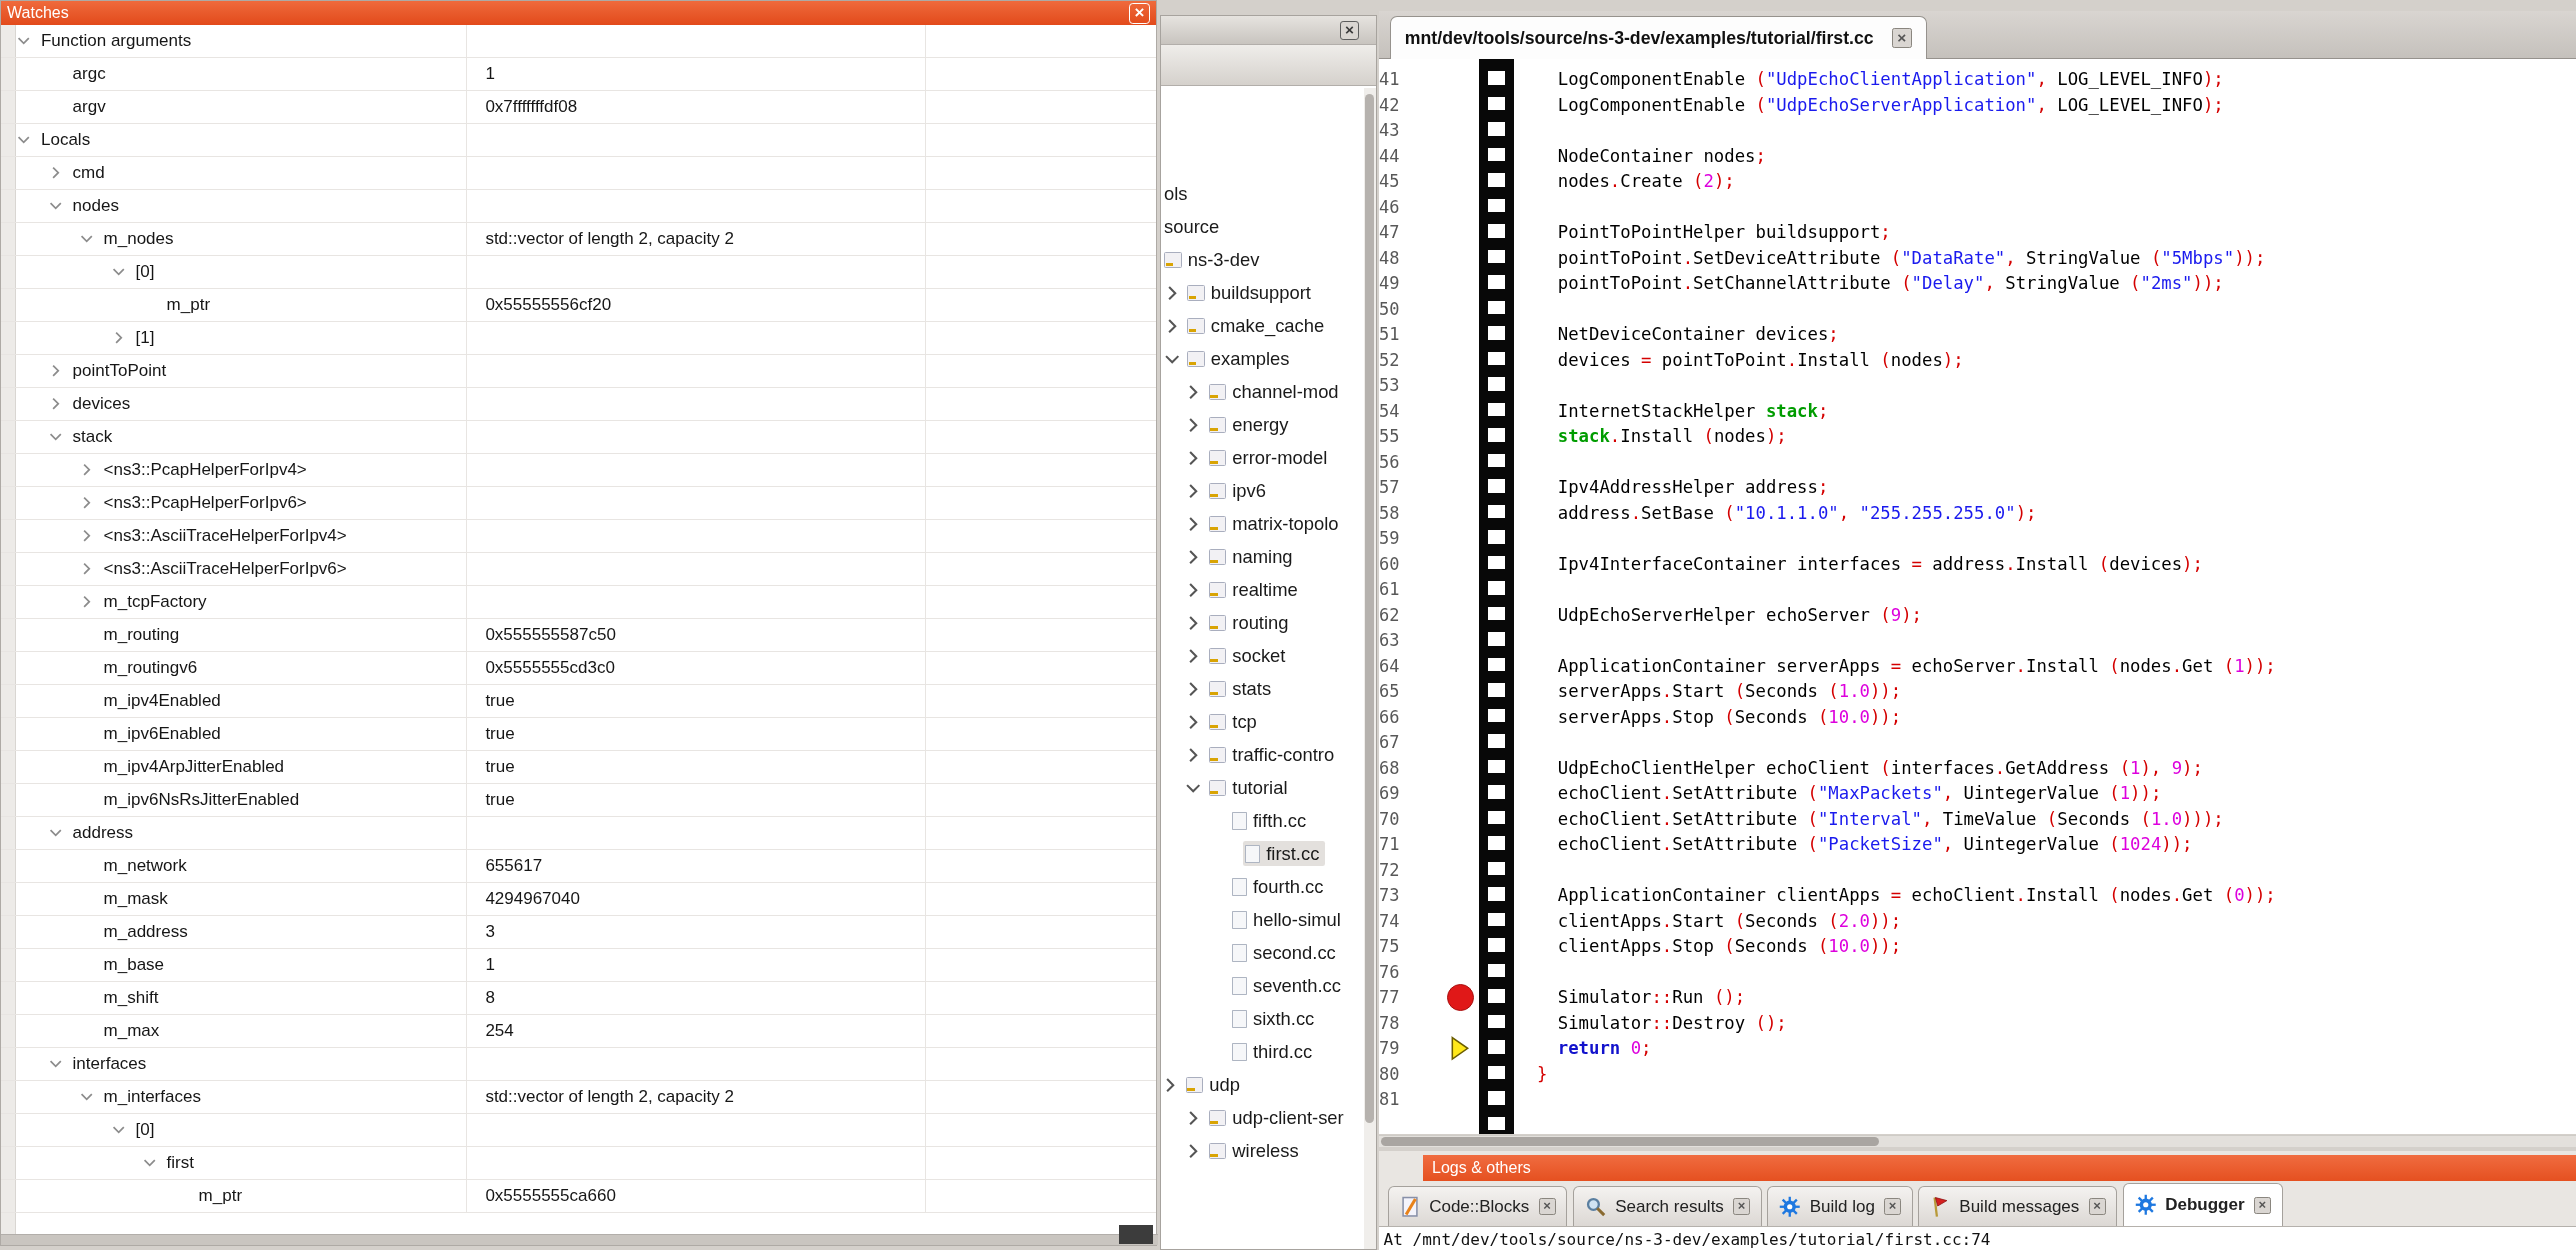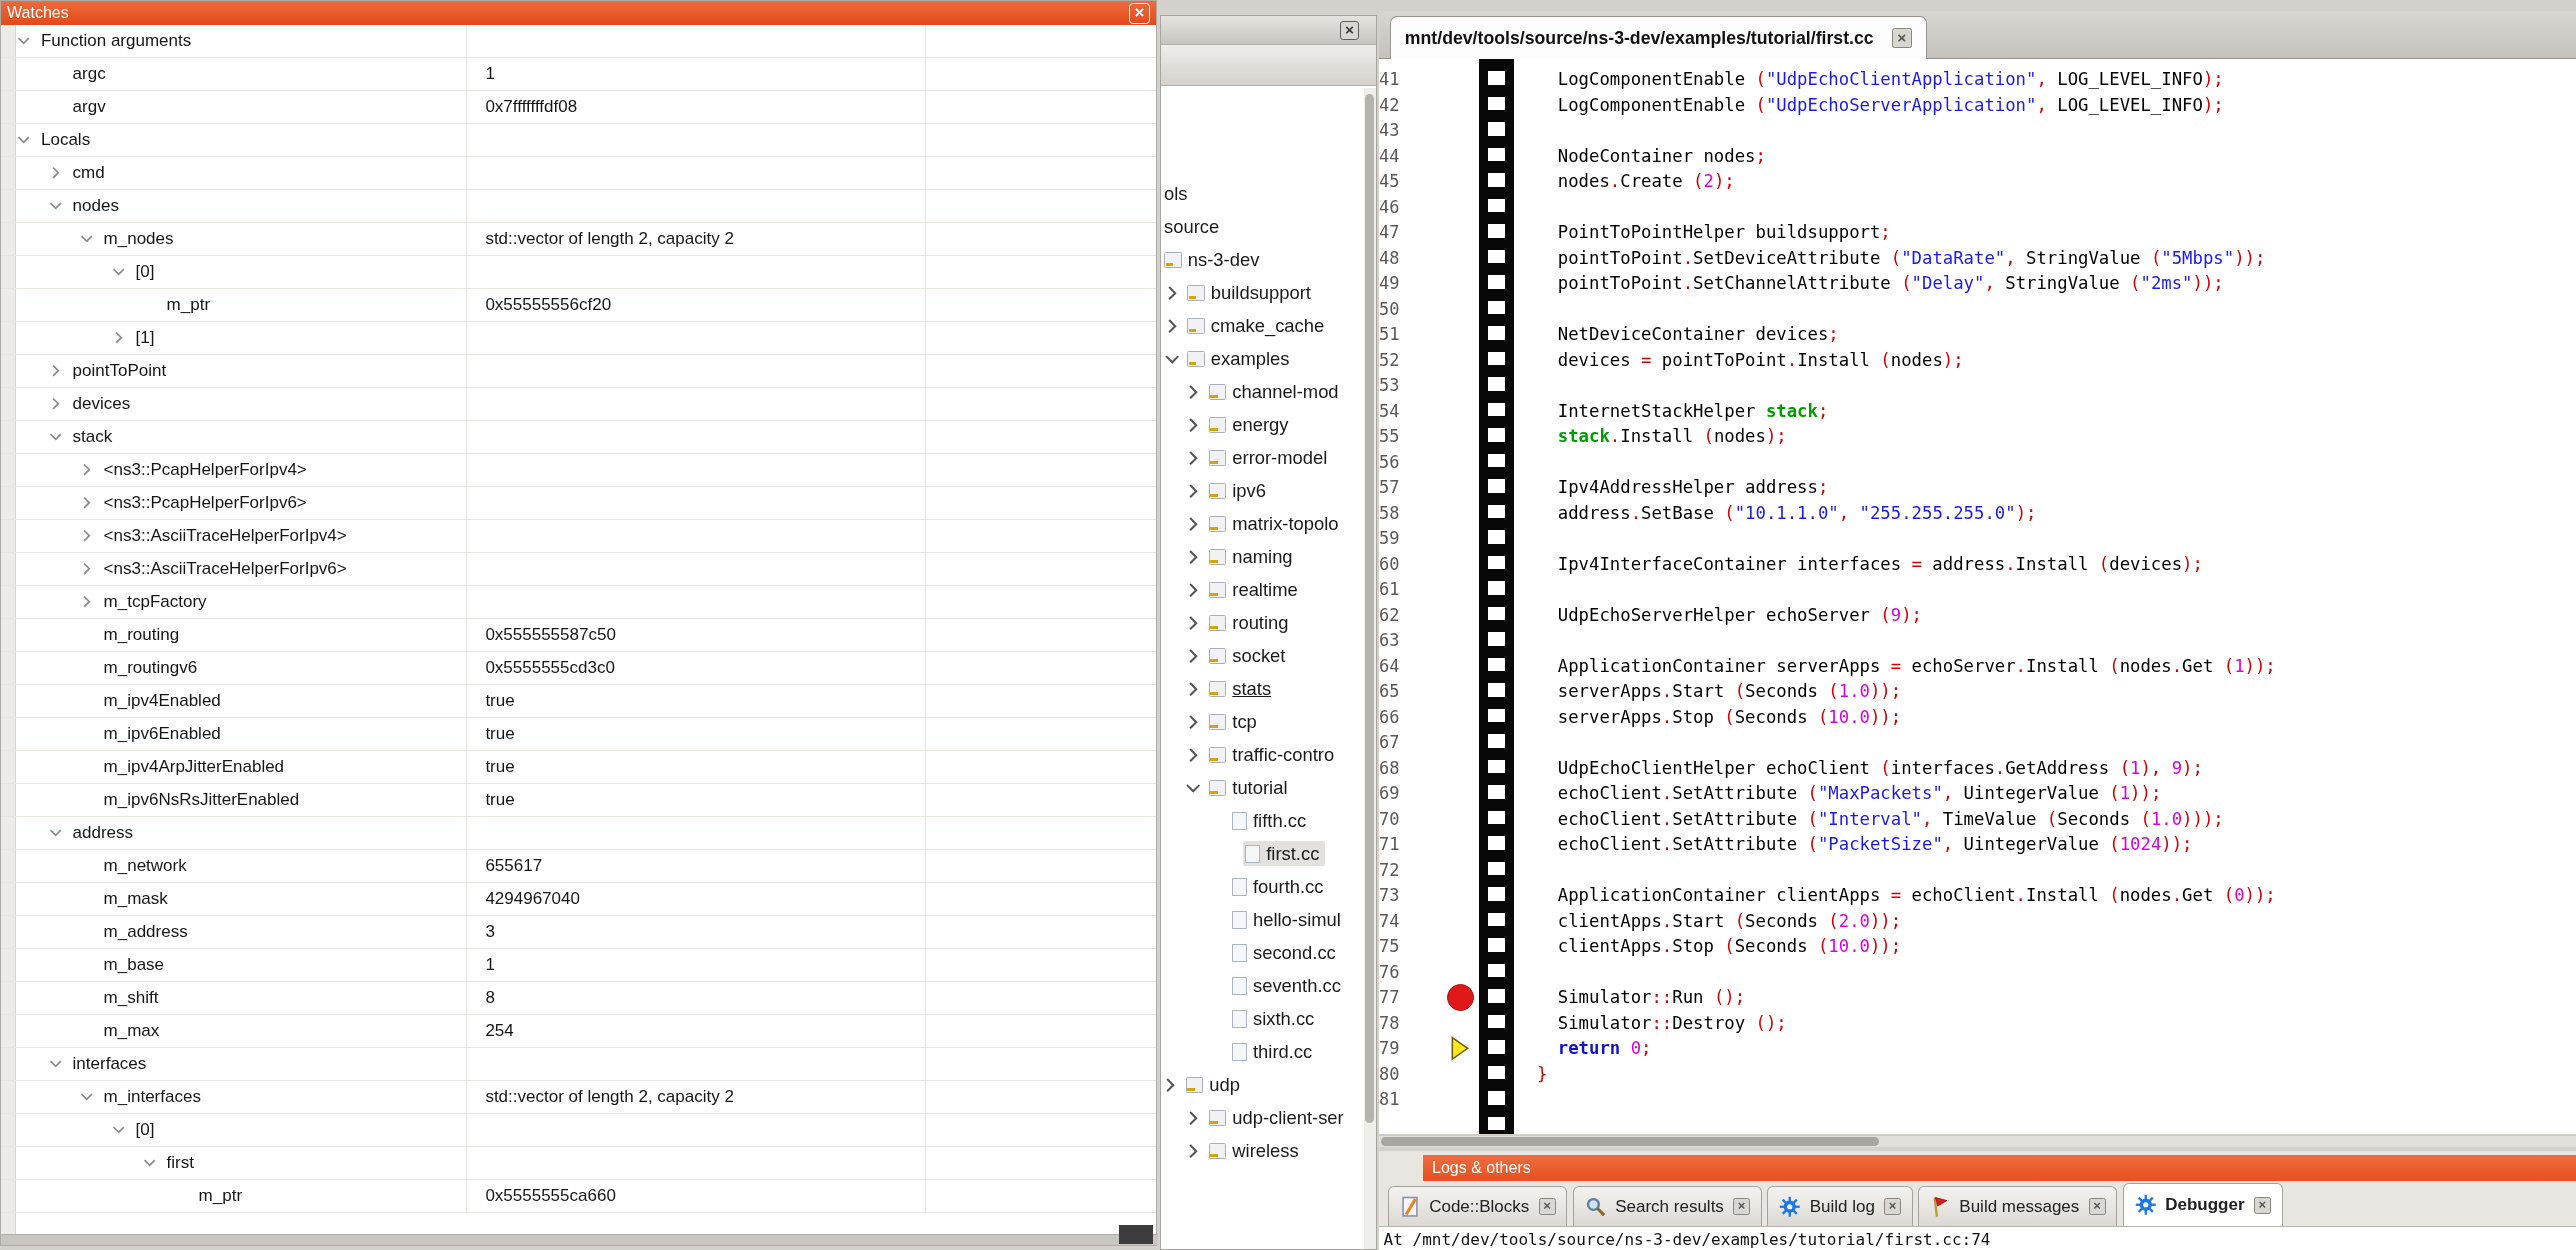--- a/index.html
+++ b/index.html
@@ -600,21 +600,21 @@
           <span class="chev" style="width:23px">
             <svg width="18.4" height="18.4" viewBox="0 0 18 18">
               <polyline points="6,3 12,9 6,15" fill="none" stroke="#555" stroke-width="2"></polyline>
             </svg>
           </span>
           <span class="tree-pill">
             <span class="icon-folder"></span>
             <span>socket</span>
           </span>
         </div>
-        <div class="tree-item" style="padding-left: 23px; text-decoration: underline;">
+        <div class="tree-item" style="padding-left: 23px;">
           <span class="chev" style="width:23px">
             <svg width="18.4" height="18.4" viewBox="0 0 18 18">
               <polyline points="6,3 12,9 6,15" fill="none" stroke="#555" stroke-width="2"></polyline>
             </svg>
           </span>
           <span class="tree-pill">
             <span class="icon-folder"></span>
             <span>stats</span>
           </span>
         </div>

